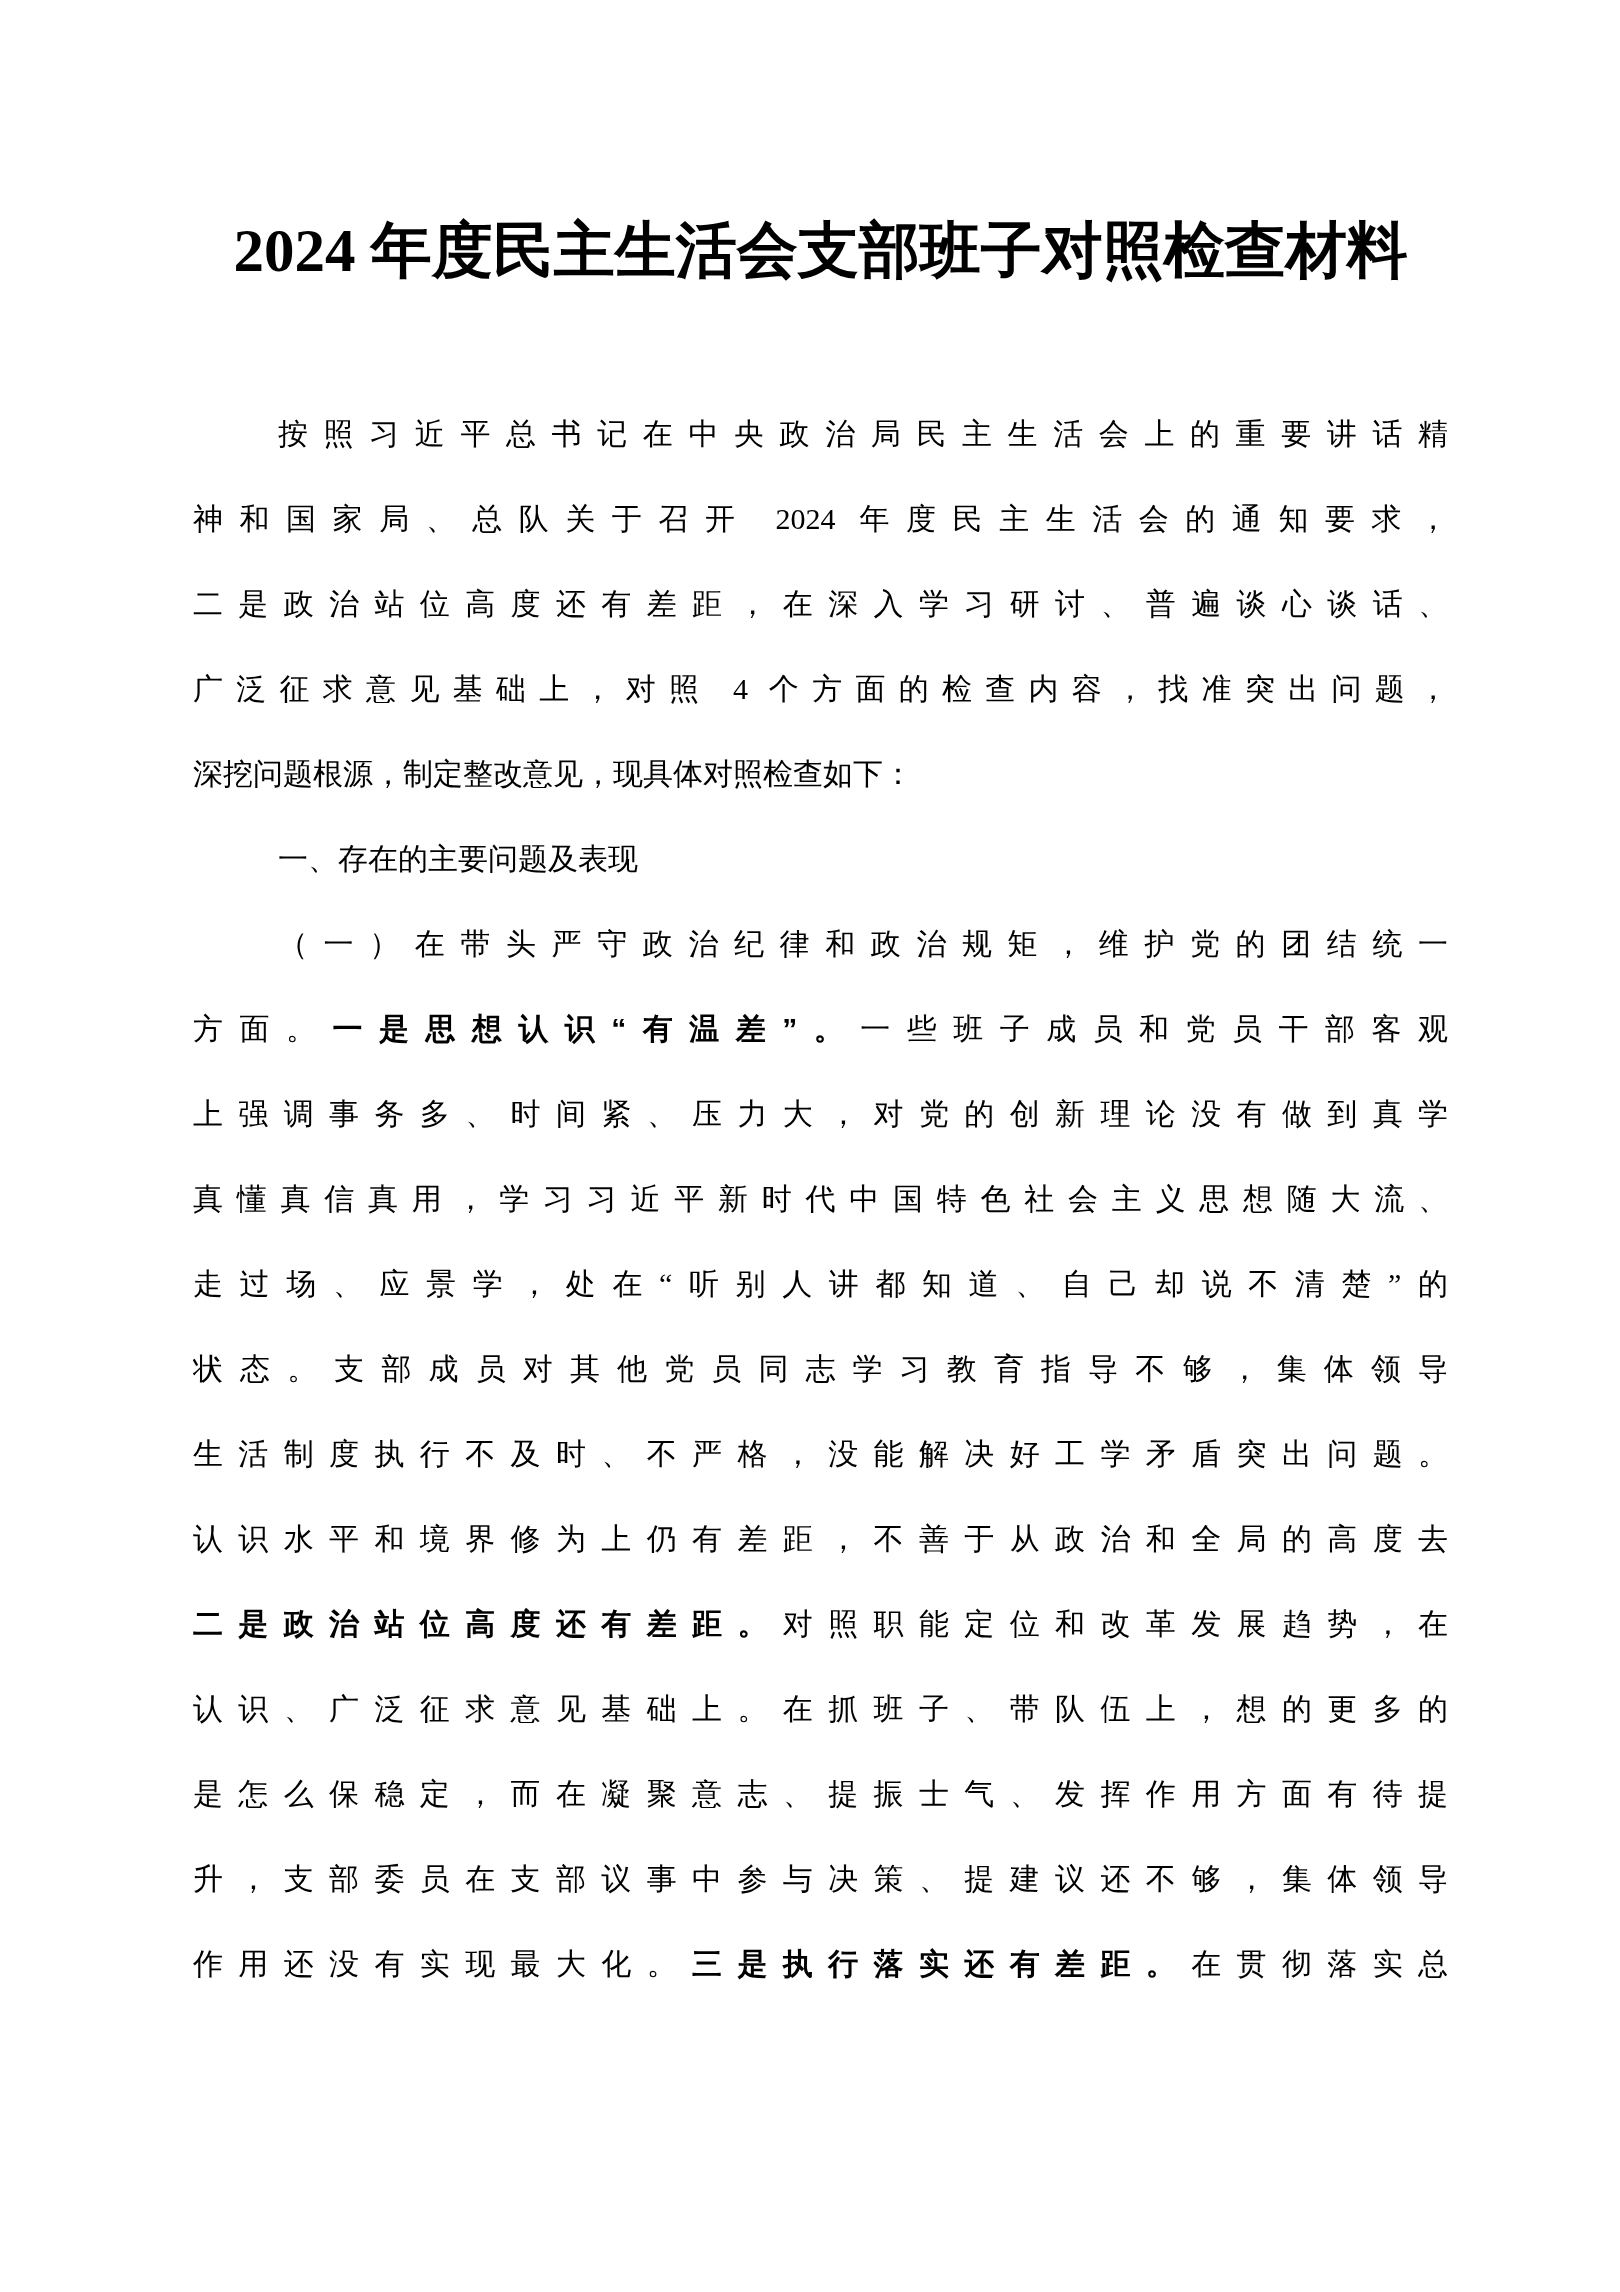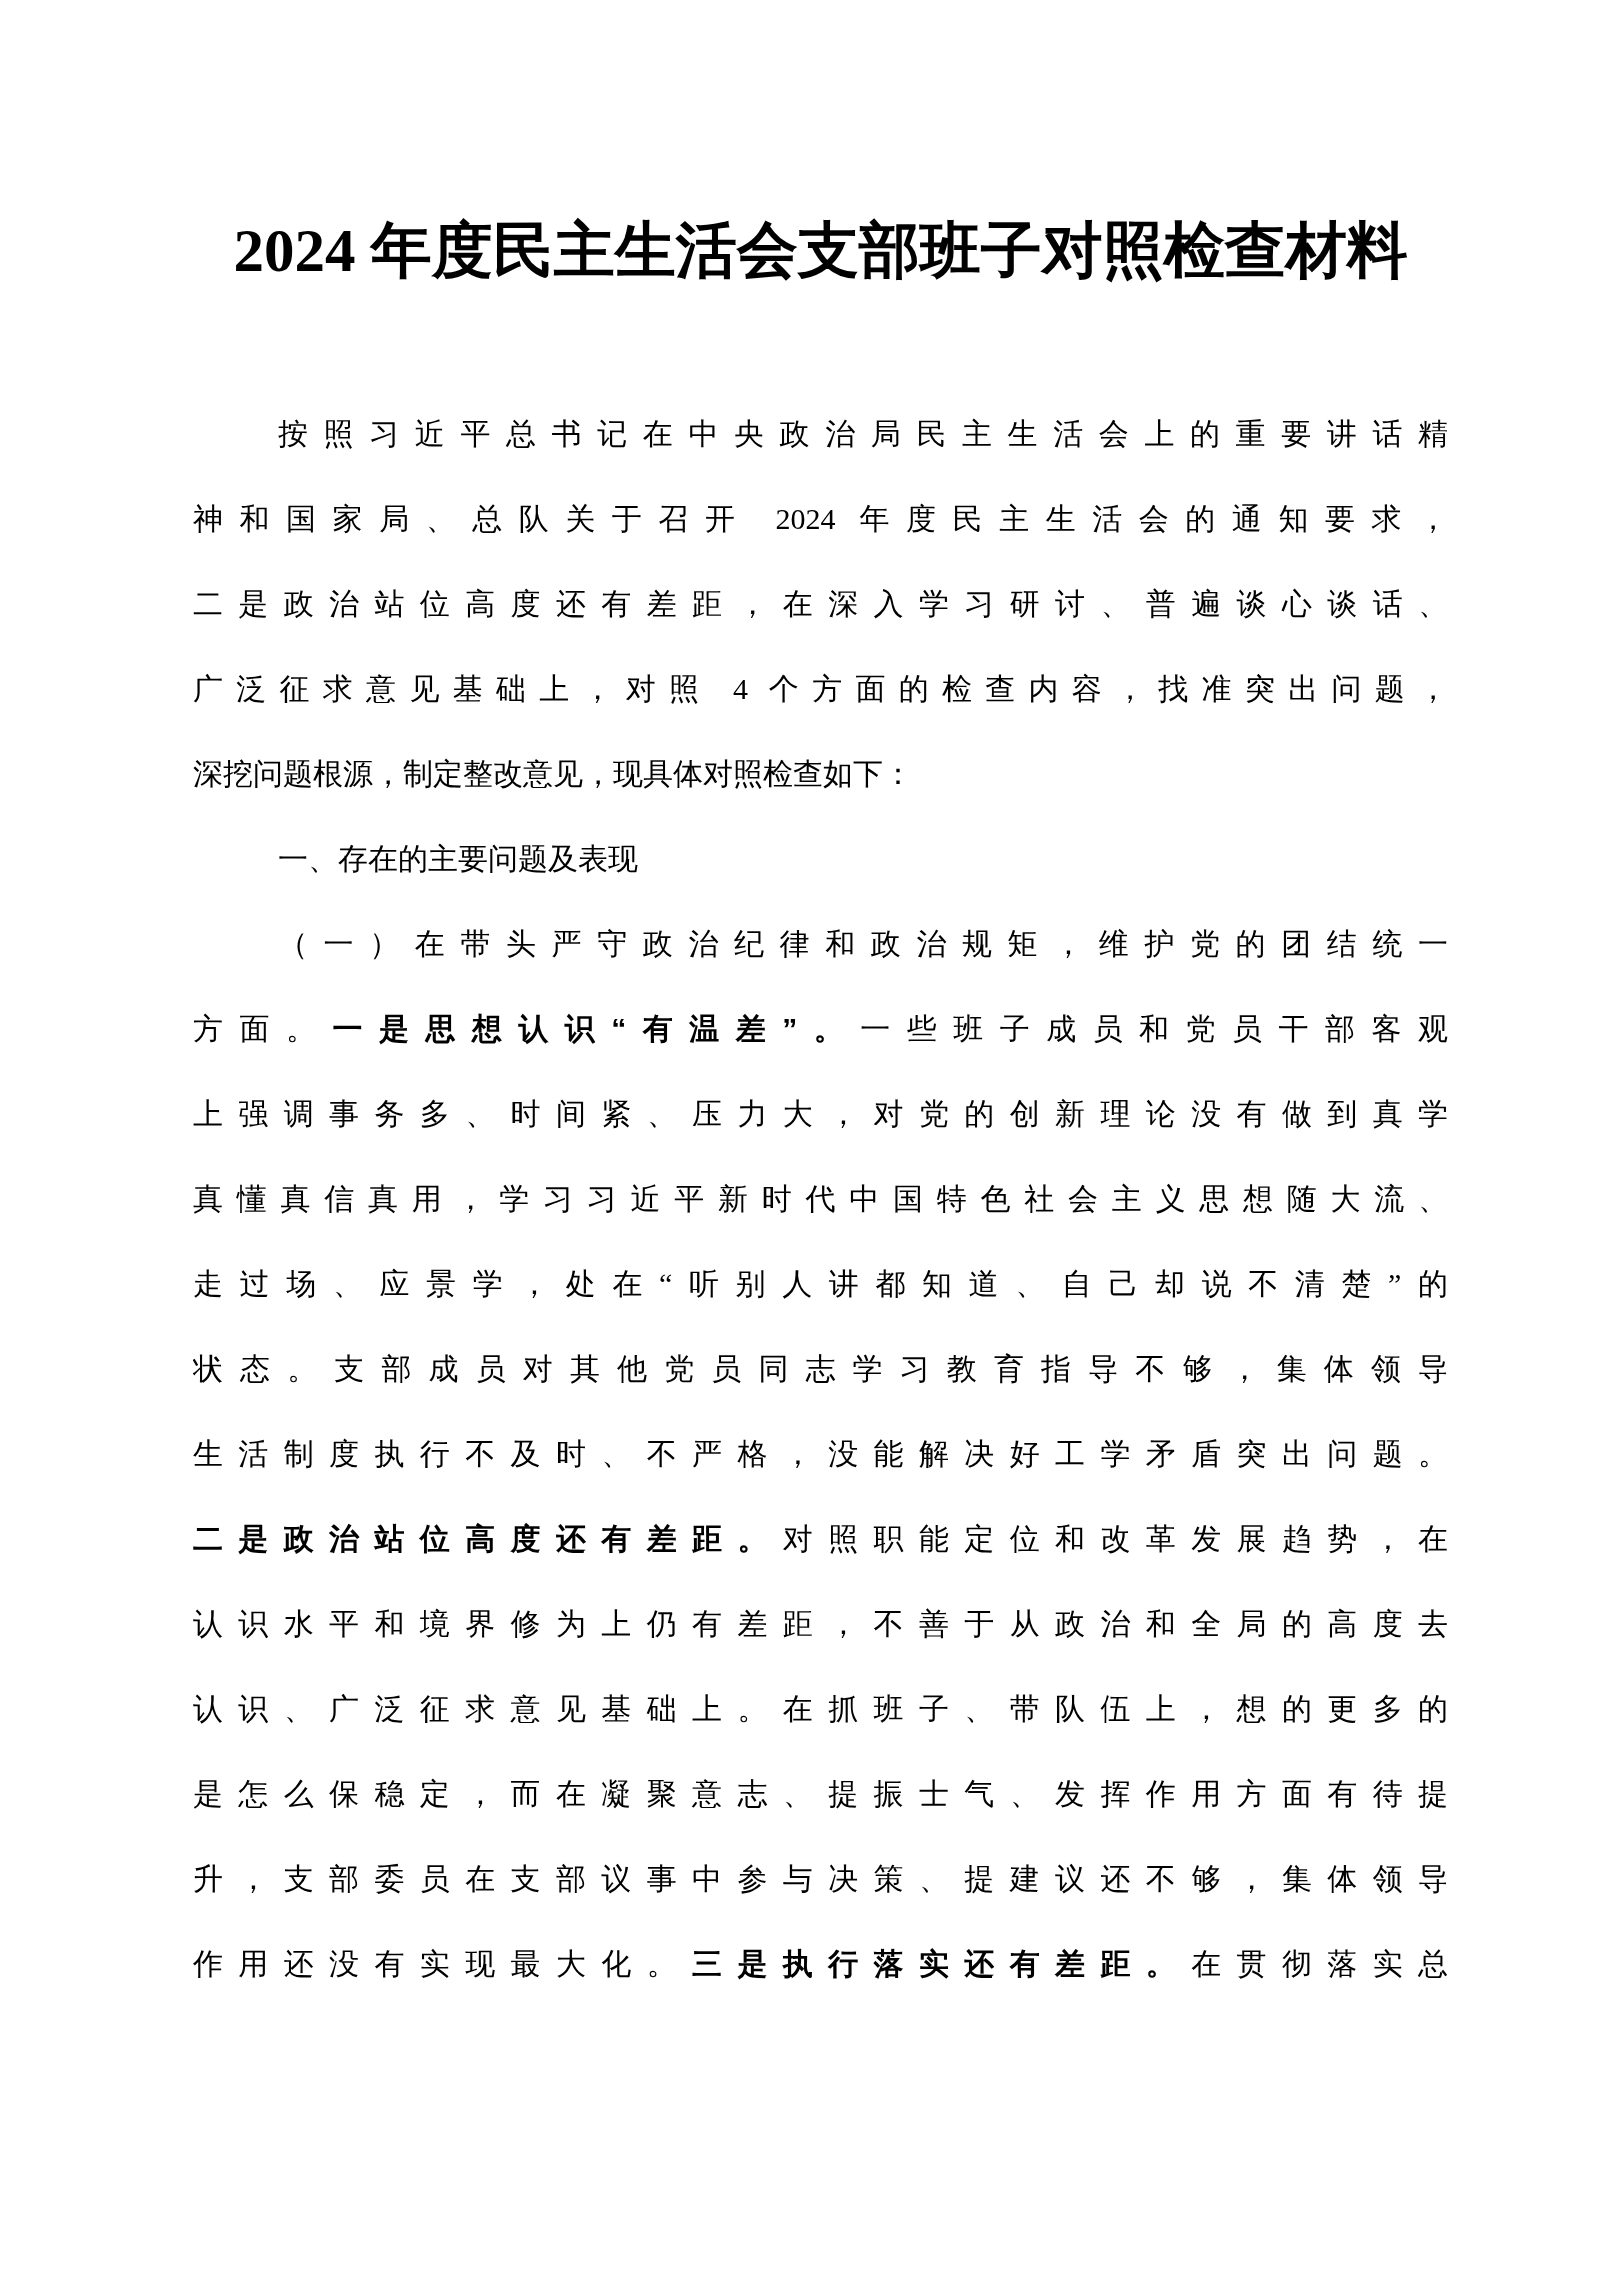--- a/index.html
+++ b/index.html
@@ -62,22 +62,22 @@
         <div class="line"><span class="seg-n">广泛征求意见基础上，对照 4 个方面的检查内容，找准突出问题，</span></div>
         <div class="line left"><span class="seg-n">深挖问题根源，制定整改意见，现具体对照检查如下：</span></div>
         <div class="line left indent2"><span class="seg-h">一、存在的主要问题及表现</span></div>
         <div class="line indent2"><span class="seg-k">（一）在带头严守政治纪律和政治规矩，维护党的团结统一</span></div>
         <div class="line"><span class="seg-k">方面。</span><span class="seg-b">一是思想认识“有温差”。</span><span class="seg-n">一些班子成员和党员干部客观</span></div>
         <div class="line"><span class="seg-n">上强调事务多、时间紧、压力大，对党的创新理论没有做到真学</span></div>
         <div class="line"><span class="seg-n">真懂真信真用，学习习近平新时代中国特色社会主义思想随大流、</span></div>
         <div class="line"><span class="seg-n">走过场、应景学，处在“听别人讲都知道、自己却说不清楚”的</span></div>
         <div class="line"><span class="seg-n">状态。支部成员对其他党员同志学习教育指导不够，集体领导</span></div>
         <div class="line"><span class="seg-n">生活制度执行不及时、不严格，没能解决好工学矛盾突出问题。</span></div>
+        <div class="line"><span class="seg-n">认识水平和境界修为上仍有差距，不善于从政治和全局的高度去</span></div>
         <div class="line"><span class="seg-b">二是政治站位高度还有差距。</span><span class="seg-n">对照职能定位和改革发展趋势，在</span></div>
-        <div class="line"><span class="seg-n">认识水平和境界修为上仍有差距，不善于从政治和全局的高度去</span></div>
         <div class="line"><span class="seg-n">认识、广泛征求意见基础上。在抓班子、带队伍上，想的更多的</span></div>
         <div class="line"><span class="seg-n">是怎么保稳定，而在凝聚意志、提振士气、发挥作用方面有待提</span></div>
         <div class="line"><span class="seg-n">升，支部委员在支部议事中参与决策、提建议还不够，集体领导</span></div>
         <div class="line"><span class="seg-n">作用还没有实现最大化。</span><span class="seg-b">三是执行落实还有差距。</span><span class="seg-n">在贯彻落实总</span></div>
       </div>
   </div>
 </div>
 
 
 </body></html>

